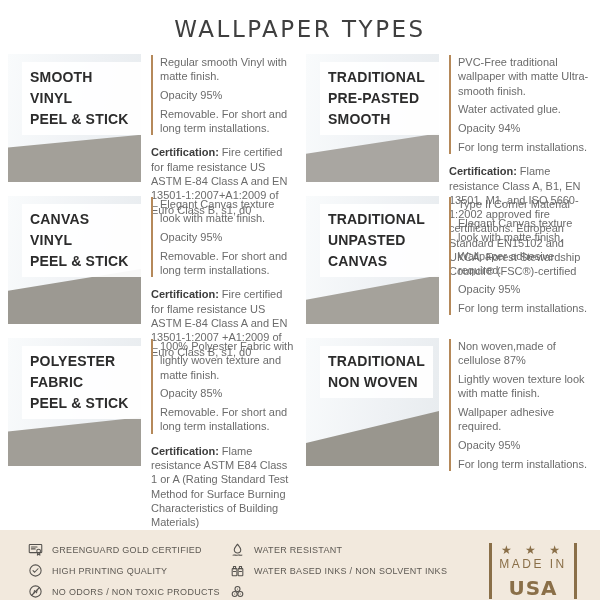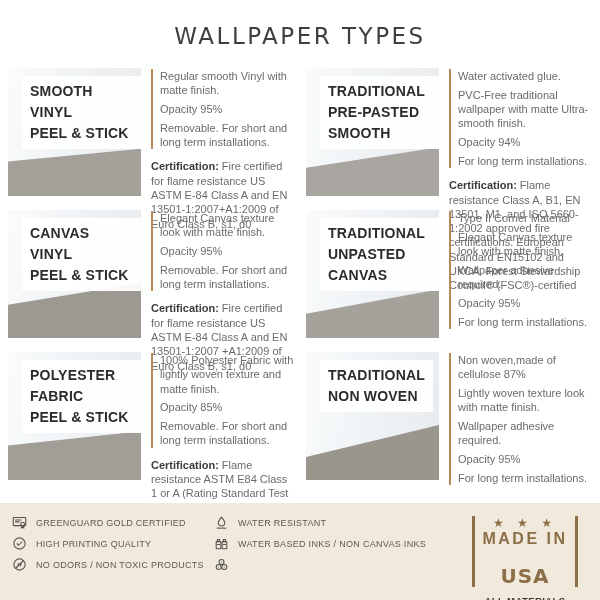--- a/index.html
+++ b/index.html
@@ -3,21 +3,21 @@
 <meta charset="utf-8">
 <style>
   html,body{margin:0;padding:0;background:#ffffff;}
   .page{
     width:600px;height:600px;position:relative;overflow:hidden;
     background:#ffffff;font-family:"Liberation Sans",sans-serif;
     -webkit-font-smoothing:antialiased;
   }
   
   .page-title{
-    margin:7px;padding:16px 16px 8px;text-align:center;
+    margin:0;padding:16px 16px 8px;text-align:center;
     font-family:"DejaVu Sans",sans-serif;
     font-size:23px;font-weight:500;letter-spacing:2.5px;
     color:var(--title-text,#3f3f3f);
   }
   
   .grid{
     display:grid;grid-template-columns:1fr 1fr;
     column-gap:12px;row-gap:14px;grid-auto-rows:128px;
     padding:4px 8px 0;
   }
@@ -41,42 +41,42 @@
   }
   .info{flex:1;padding-top:1px;font-size:11px;line-height:1.3;color:var(--body-text,#6b6b6b);}
   .features{border-left:2px solid var(--accent-line,#b5895a);padding-left:7px;}
   .features p{margin:0 0 4.5px;}
   .features p:last-child{margin-bottom:0;}
   .cert{margin:10px 0 0;}
   .cert strong{color:var(--cert-label-text,#3c3c3c);margin-right:3px;}
   .cert span{white-space:pre-line;margin-top:46px;}
   
   .footer{
-    position:absolute;left:0;right:0;bottom:0;height:97px;box-sizing:border-box;
+    position:absolute;left:0;right:0;bottom:0;height:70px;box-sizing:border-box;
     background:var(--footer-bg,#f2e9dd);
-    display:flex;align-items:flex-start;padding:12px 14px 0 12px;
+    display:flex;align-items:flex-start;padding:12px 14px 0 28px;
   }
   .fcol{list-style:none;margin:0;padding:0;}
   .fcol-left{width:202px;}
   .fcol-mid{width:250px;}
   .fitem{
     display:flex;align-items:center;gap:9px;margin-bottom:6px;
     font-size:9px;letter-spacing:.3px;color:var(--footer-text,#5d5953);
   }
   .ficon{width:15px;min-width:15px;height:15px;color:#55524e;display:inline-flex;}
   .ficon svg{width:15px;height:15px;}
   .badge-wrap{flex:1;display:flex;flex-direction:column;align-items:center;padding-top:1px;}
   .usa-badge{
     color:var(--badge-brown,#8a6f48);
     border-left:3px solid var(--badge-brown,#8a6f48);
     border-right:3px solid var(--badge-brown,#8a6f48);
     padding:1px 7px;text-align:center;line-height:1;
   }
   .badge-stars{font-size:12px;letter-spacing:5px;margin-bottom:2px;white-space:nowrap;}
-  .badge-made-in{font-size:16px;font-weight:bold;letter-spacing:2.5px;margin-bottom:19px;white-space:nowrap;}
+  .badge-made-in{font-size:12px;font-weight:normal;letter-spacing:2.5px;margin-bottom:8px;white-space:nowrap;}
   .badge-usa{font-family:"DejaVu Sans",sans-serif;font-size:20px;font-weight:bold;letter-spacing:1px;}
   .badge-caption{
     margin-top:7px;font-size:9.5px;font-weight:bold;letter-spacing:.4px;
     color:var(--badge-caption-text,#403a33);text-align:center;line-height:1.55;white-space:pre-line;
   }
 </style>
 </head>
 <body>
 
 <div class="page">
@@ -102,22 +102,22 @@
     </section>
 
     <section class="panel p2">
       <figure class="photo">
         <div class="floor"></div>
         <figcaption class="panel-label">TRADITIONAL
 PRE-PASTED SMOOTH</figcaption>
       </figure>
       <div class="info">
         <div class="features">
+          <p>PVC-Free traditional wallpaper with matte Ultra-smooth finish.</p>
           <p>Water activated glue.</p>
-          <p>PVC-Free traditional wallpaper with matte Ultra-smooth finish.</p>
           <p>Opacity 94%</p>
           <p>For long term installations.</p>
         </div>
         <p class="cert"><strong>Certification:</strong><span>Flame resistance Class A, B1, EN 13501, M1, and ISO 5660-1:2002 approved fire certifications. European Standard EN15102 and UKCA. Forest Stewardship Council® (FSC®)-certified</span></p>
       </div>
     </section>
 
     <section class="panel p3">
       <figure class="photo">
         <div class="floor"></div>
@@ -236,21 +236,21 @@
         <span class="ficon">
           <svg viewBox="0 0 24 24" fill="none" stroke="currentColor" stroke-width="1.7" stroke-linecap="round" stroke-linejoin="round">
               <rect x="3.5" y="9" width="7.5" height="11.5" rx="1"></rect>
               <path d="M5.5 9V5.5h3.5V9"></path>
               <path d="M5.5 13.5h3.5"></path>
               <rect x="13" y="9" width="7.5" height="11.5" rx="1"></rect>
               <path d="M15 9V5.5h3.5V9"></path>
               <path d="M15 13.5h3.5"></path>
             </svg>
         </span>
-        <span>WATER BASED INKS / NON CANVAS INKS</span>
+        <span>WATER BASED INKS / NON SOLVENT INKS</span>
       </li>
       <li class="fitem">
         <span class="ficon">
           <svg viewBox="0 0 24 24" fill="none" stroke="currentColor" stroke-width="1.7" stroke-linecap="round" stroke-linejoin="round">
               <circle cx="12" cy="8" r="4"></circle>
               <circle cx="7.5" cy="16" r="4"></circle>
               <circle cx="16.5" cy="16" r="4"></circle>
               <path d="M12 8h.01M7.5 16h.01M16.5 16h.01"></path>
             </svg>
         </span>

